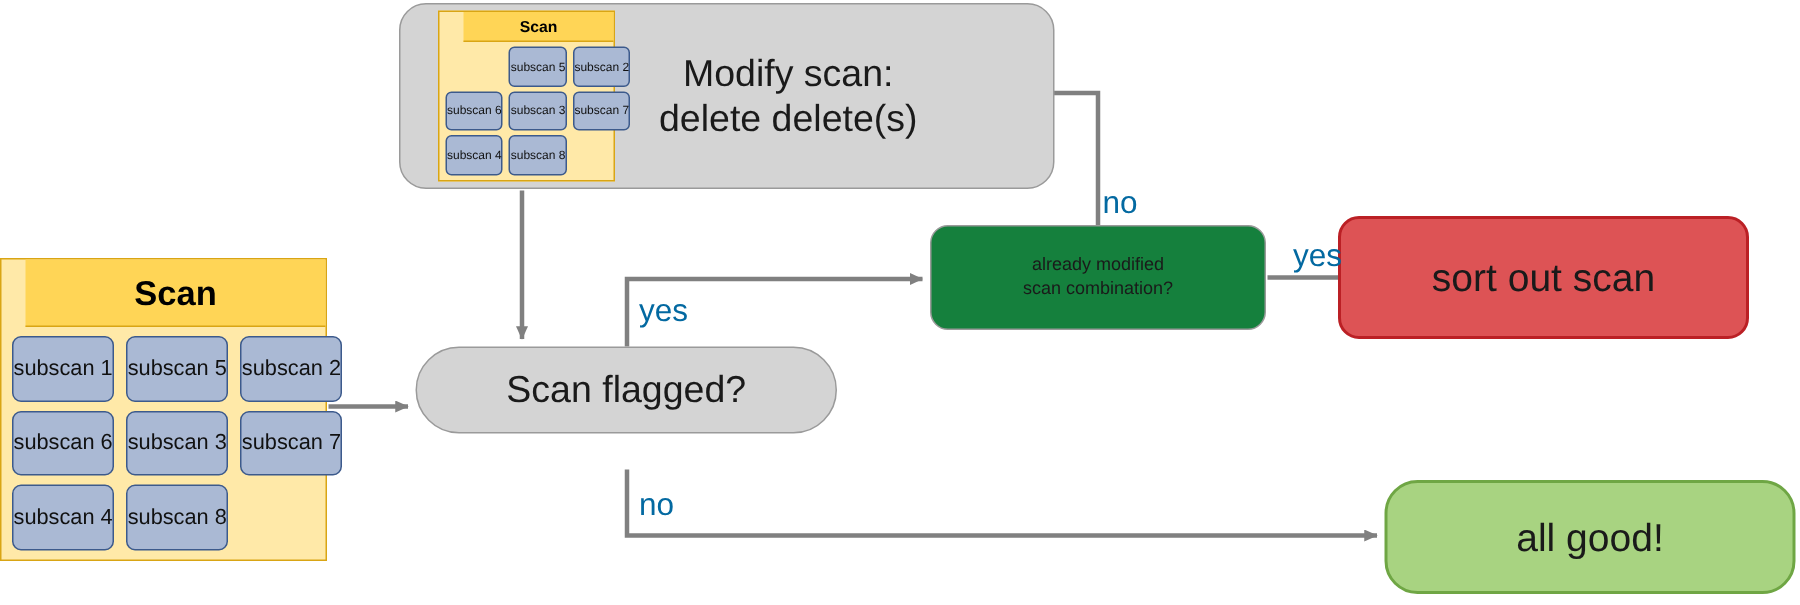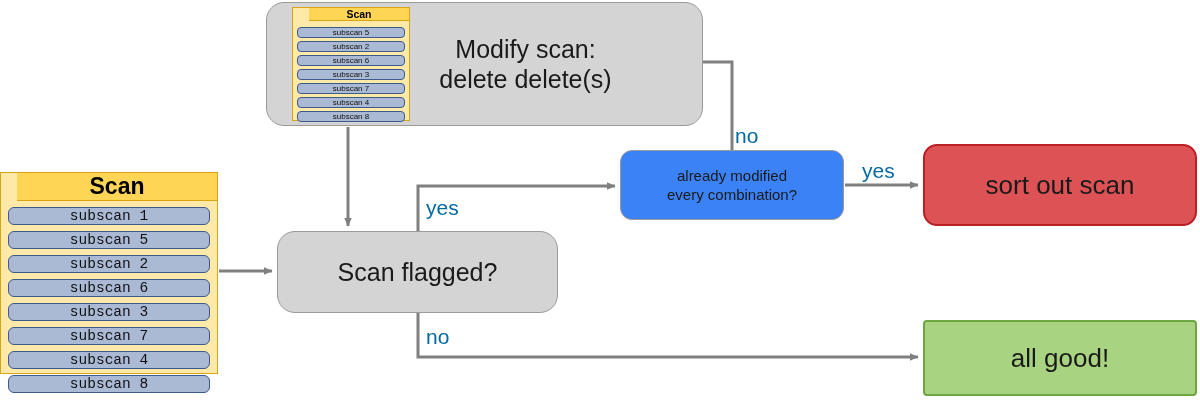--- a/index.html
+++ b/index.html
@@ -35,36 +35,36 @@
     color: #1a1a1a;
   }
   .node-process {
     background: #d4d4d4;
     border: 1px solid #9a9a9a;
     border-radius: 18px;
     font-size: 25px;
     line-height: 1.22;
   }
   .node-decision-small {
-    background: #3b82f6;
+    background: #15803d;
     border: 1px solid #9a9a9a;
     border-radius: 12px;
-    font-size: 15px;
+    font-size: 12px;
     line-height: 1.3;
   }
   .node-terminal-red {
     background: #dd5355;
     border: 2px solid #bb2025;
     border-radius: 14px;
     font-size: 26px;
   }
   .node-terminal-green {
     background: #a8d381;
     border: 2px solid #6fa644;
-    border-radius: 4px;
+    border-radius: 22px;
     font-size: 26px;
   }
   
   .scan-table {
     position: absolute;
     box-sizing: border-box;
     background: #ffe9a8;
     border: 1px solid #d9a514;
     display: flex;
     flex-direction: column;
@@ -76,21 +76,21 @@
     color: #000;
     display: flex;
     align-items: center;
     justify-content: center;
     box-sizing: border-box;
     margin-left: 16px;
   }
   .scan-grid {
     flex: 1;
     display: grid;
-    grid-template-columns: 1fr;
+    grid-template-columns: 1fr 1fr 1fr;
     box-sizing: border-box;
   }
   .subscan {
     background: #aab9d4;
     border: 1px solid #3c5a8c;
     border-radius: 6px;
     display: flex;
     align-items: center;
     justify-content: center;
     color: #111;
@@ -111,21 +111,20 @@
   .scan-big .scan-header {
     height: 45px;
     font-size: 23px;
   }
   .scan-big .scan-grid {
     padding: 6px 7px 6px 7px;
     gap: 6px 8px;
   }
   .scan-big .subscan {
     font-size: 14.5px;
-    font-family: Liberation Mono, monospace;
   }
   
   .scan-mini {
     left: 292px;
     top: 7px;
     width: 118px;
     height: 114px;
   }
   .scan-mini .scan-header {
     height: 20px;
@@ -144,30 +143,31 @@
     left: 266px;
     top: 2px;
     width: 437px;
     height: 124px;
     padding-left: 82px;
   }
   .node-scan-flagged {
     left: 277px;
     top: 231px;
     width: 281px;
-    height: 82px;
+    height: 58px;
+    border-radius: 29px;
   }
   .node-already-modified {
     left: 620px;
     top: 150px;
     width: 224px;
     height: 70px;
   }
   .node-sort-out {
-    left: 923px;
+    left: 892px;
     top: 144px;
     width: 274px;
     height: 82px;
   }
   .node-all-good {
     left: 923px;
     top: 320px;
     width: 274px;
     height: 76px;
   }
@@ -245,21 +245,21 @@
     </div>
   </div>
 
   <div class="node node-process node-scan-flagged">
     <span>Scan flagged?</span>
   </div>
 
   <div class="node node-decision-small node-already-modified">
     <div>
       <div>already modified</div>
-      <div>every combination?</div>
+      <div>scan combination?</div>
     </div>
   </div>
 
   <div class="node node-terminal-red node-sort-out">
     <span>sort out scan</span>
   </div>
 
   <div class="node node-terminal-green node-all-good">
     <span>all good!</span>
   </div>

